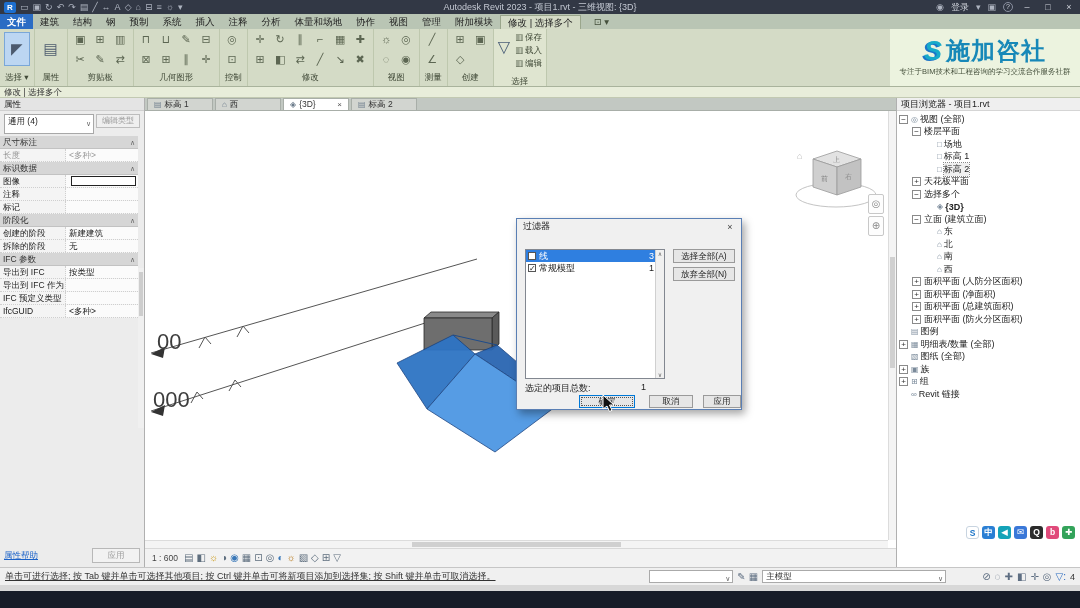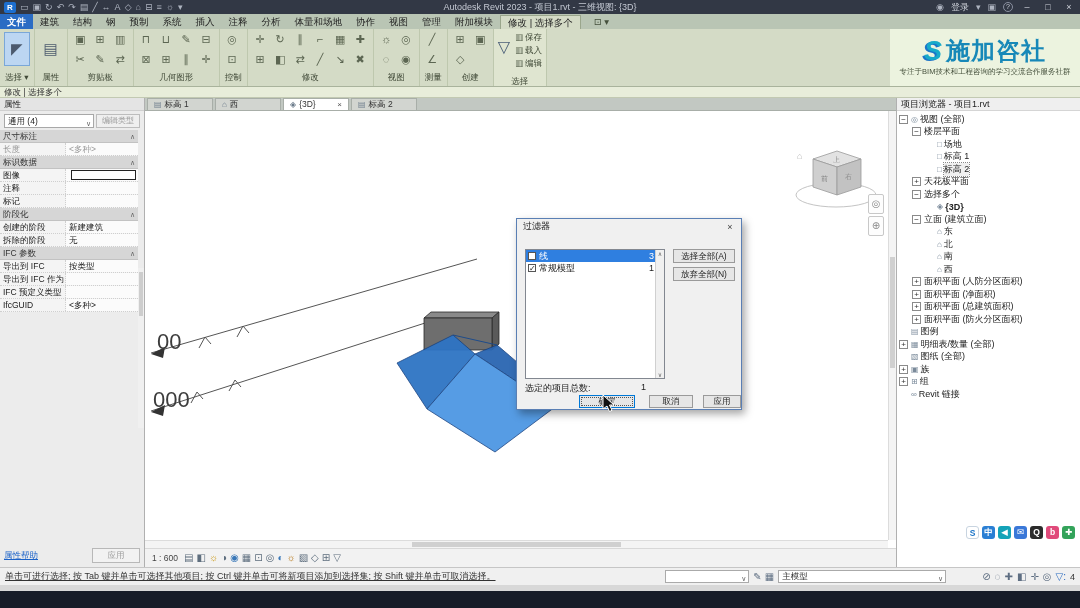--- a/index.html
+++ b/index.html
@@ -56,21 +56,21 @@
   
   .main{display:flex;height:469px;}
 
   
   .props{width:145px;background:#ececec;border-right:1px solid #b0b0b0;font-size:8.5px;position:relative;}
   .phead{height:13px;line-height:13px;padding-left:4px;color:#222;background:#e4e4e4;border-bottom:1px solid #cfcfcf;}
   .typesel{margin:3px 4px 0;height:40px;background:#f4f4f4;border:1px solid #b8b8b8;position:relative;}
   .typesel .tstext{position:absolute;left:0;right:10px;top:14px;text-align:center;color:#9a9a9a;}
   .typesel .chev{position:absolute;right:2px;top:16px;color:#777;font-size:7px;}
   .comborow{display:flex;margin:3px 4px 2px;gap:2px;}
-  .fcombo{flex:1;background:#fff;border:1px solid #a8a8a8;height:14px;line-height:12px;padding:0 3px;position:relative;}
+  .fcombo{flex:1;background:#fff;border:1px solid #a8a8a8;height:20px;line-height:12px;padding:0 3px;position:relative;}
   .fcombo .chev{position:absolute;right:2px;top:3px;font-size:7px;color:#666;}
   .edittype{width:44px;height:14px;background:#efefef;border:1px solid #bdbdbd;color:#9c9c9c;
             text-align:center;line-height:12px;font-size:8px;}
   .pgrid{margin:2px 6px 0 0;}
   .sechead{background:#d6d6d6;border-bottom:1px solid #c2c2c2;height:13px;line-height:13px;
            padding:0 3px;color:#333;display:flex;}
   .sechead .caret{margin-left:auto;color:#666;font-size:7px;}
   .prow{display:flex;height:13px;border-bottom:1px dotted #cfcfcf;background:#f4f4f4;}
   .plab{width:66px;padding-left:3px;line-height:13px;border-right:1px dotted #cfcfcf;overflow:hidden;white-space:nowrap;}
   .pval{flex:1;padding-left:3px;line-height:13px;background:#fbfbfb;overflow:hidden;white-space:nowrap;}
@@ -630,21 +630,21 @@
   <div class="statusbar">
     <span class="hint">单击可进行选择; 按 Tab 键并单击可选择其他项目; 按 Ctrl 键并单击可将新项目添加到选择集; 按 Shift 键并单击可取消选择。</span>
     <span class="sbspacer"></span>
     <span class="sbcombo" style="width:84px">
       <span></span><span class="chev">∨</span>
     </span>
     <span id="sblefticons" style="display:flex;gap:3px">
         <span class="sbic">✎</span>
         <span class="sbic">▦</span>
       </span>
-    <span class="sbcombo" style="width:168px">
+    <span class="sbcombo" style="width:184px">
       <span>主模型</span><span class="chev">∨</span>
     </span>
     <span style="width:28px"></span>
     <span id="sbrighticons" style="display:flex;gap:4px">
         <span class="sbic">⊘</span>
         <span class="sbic">◌</span>
         <span class="sbic">✚</span>
         <span class="sbic">◧</span>
         <span class="sbic">✛</span>
         <span class="sbic">◎</span>

